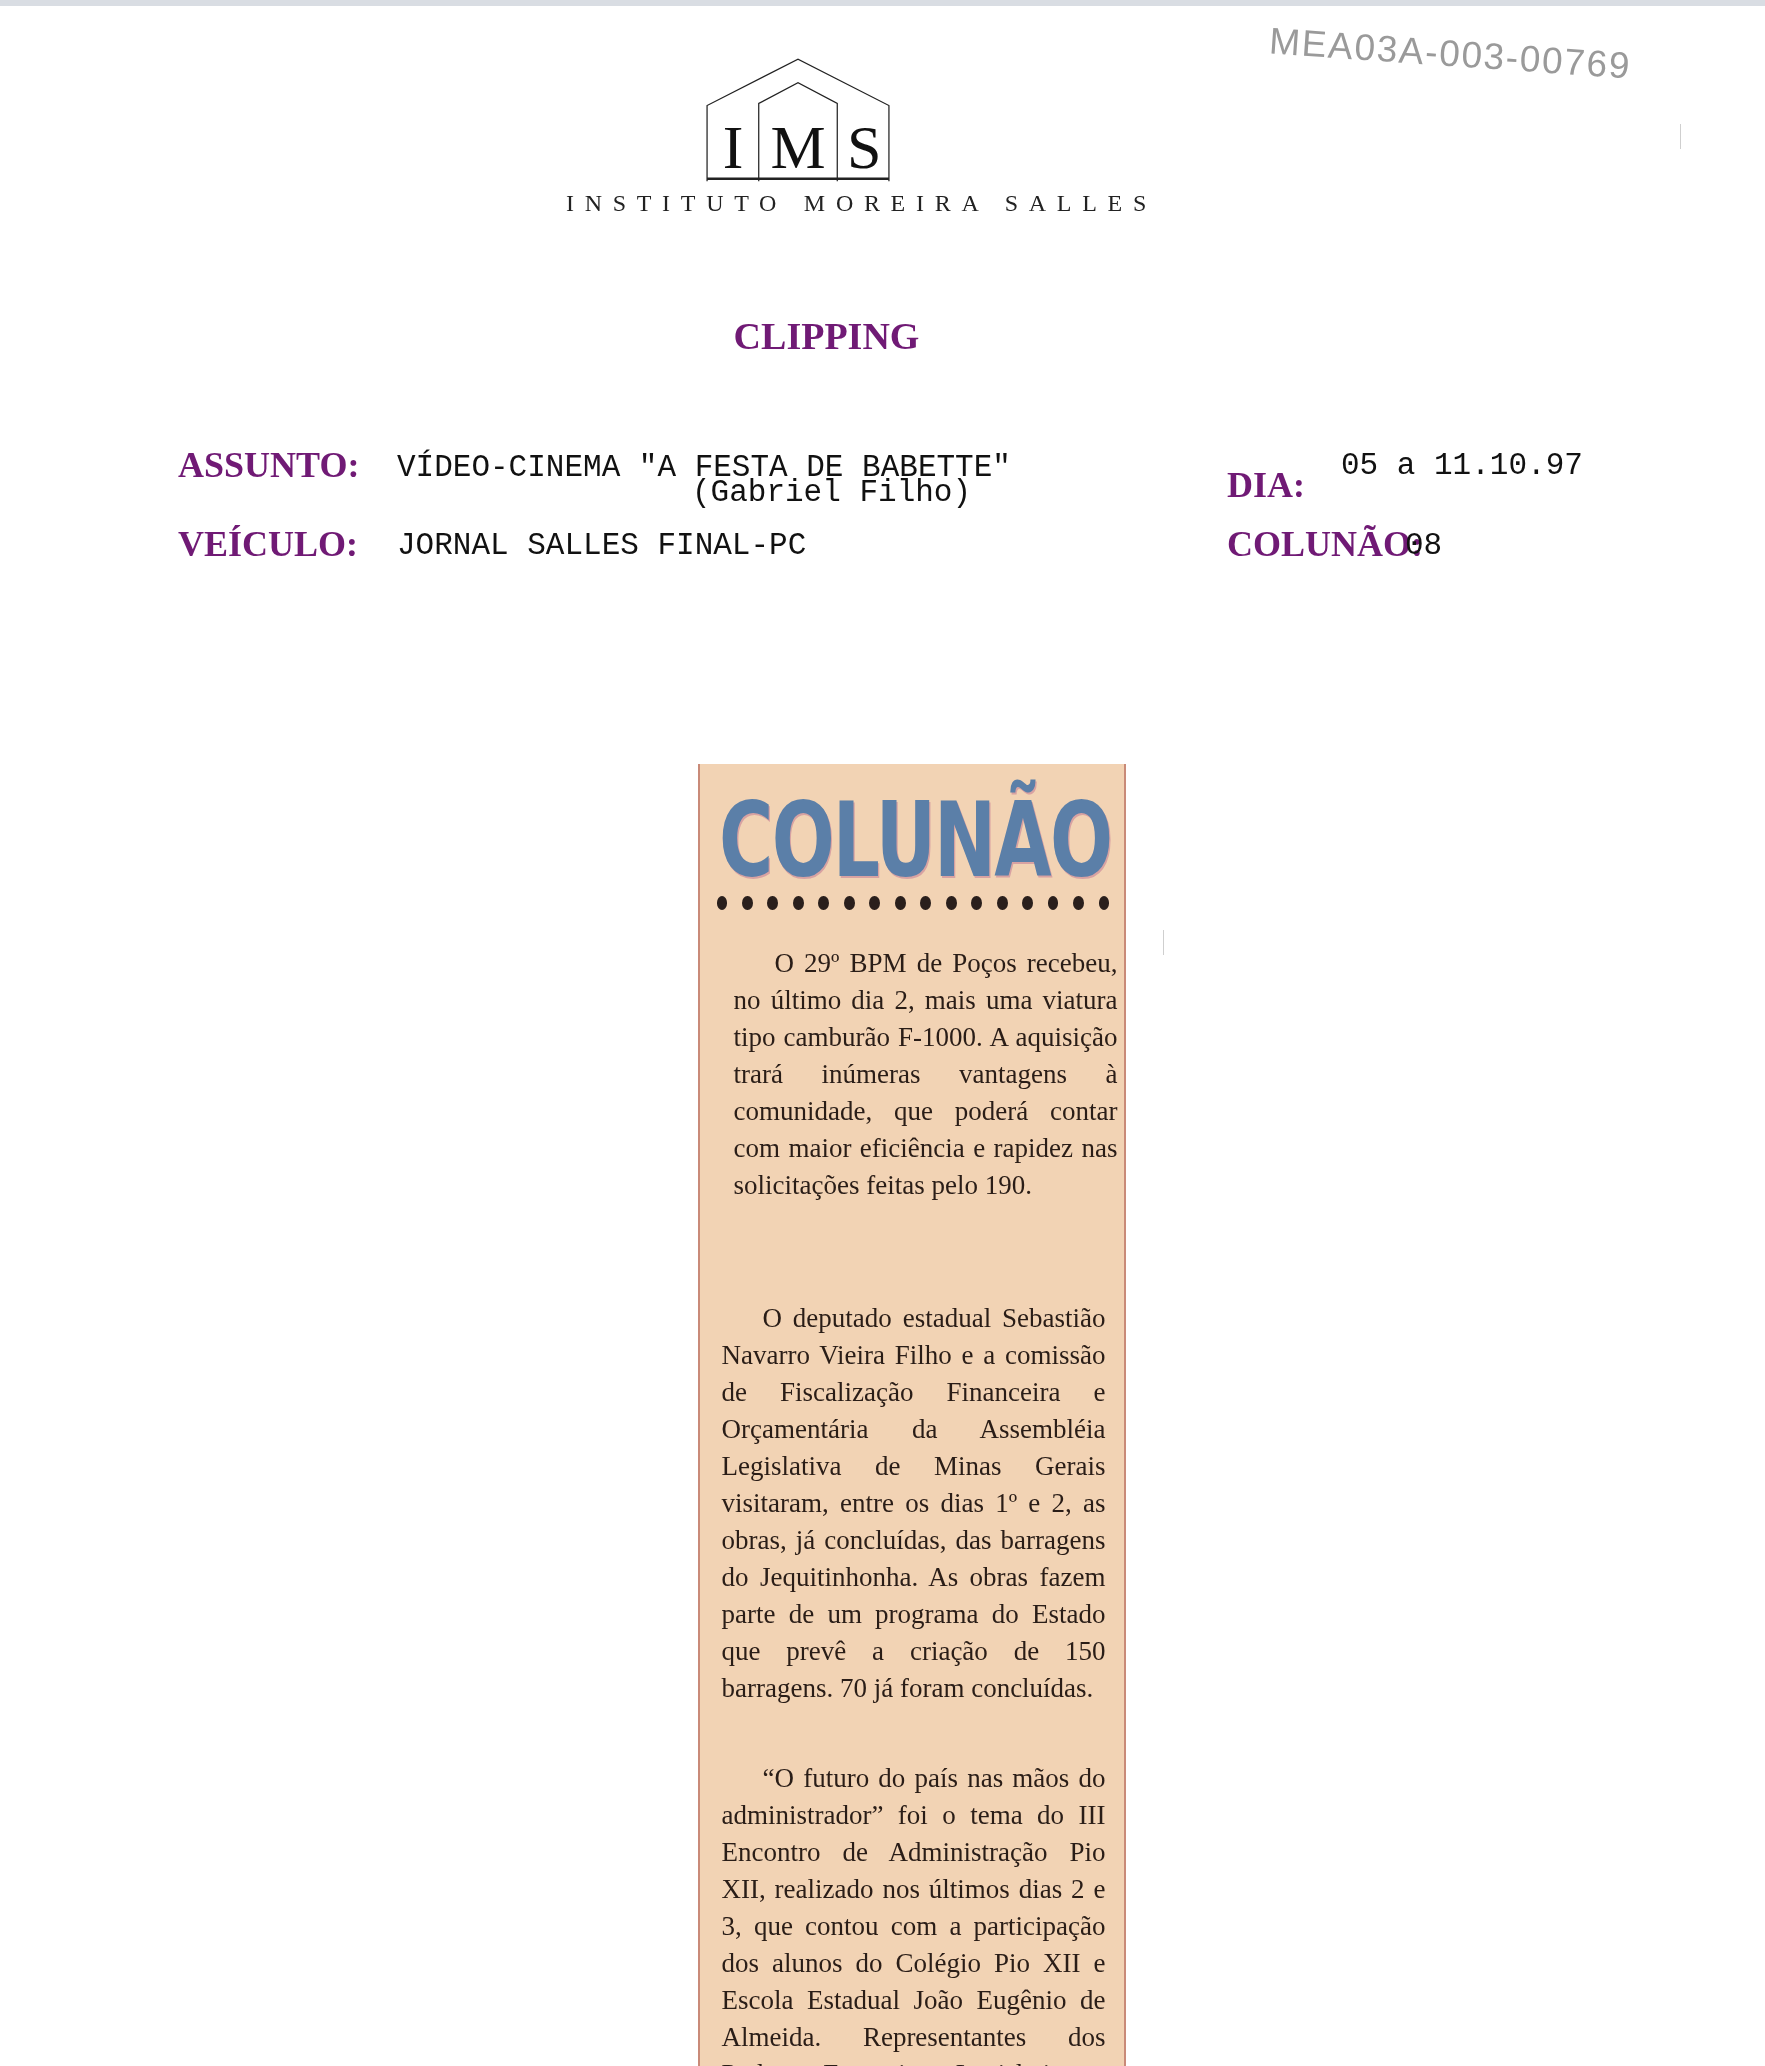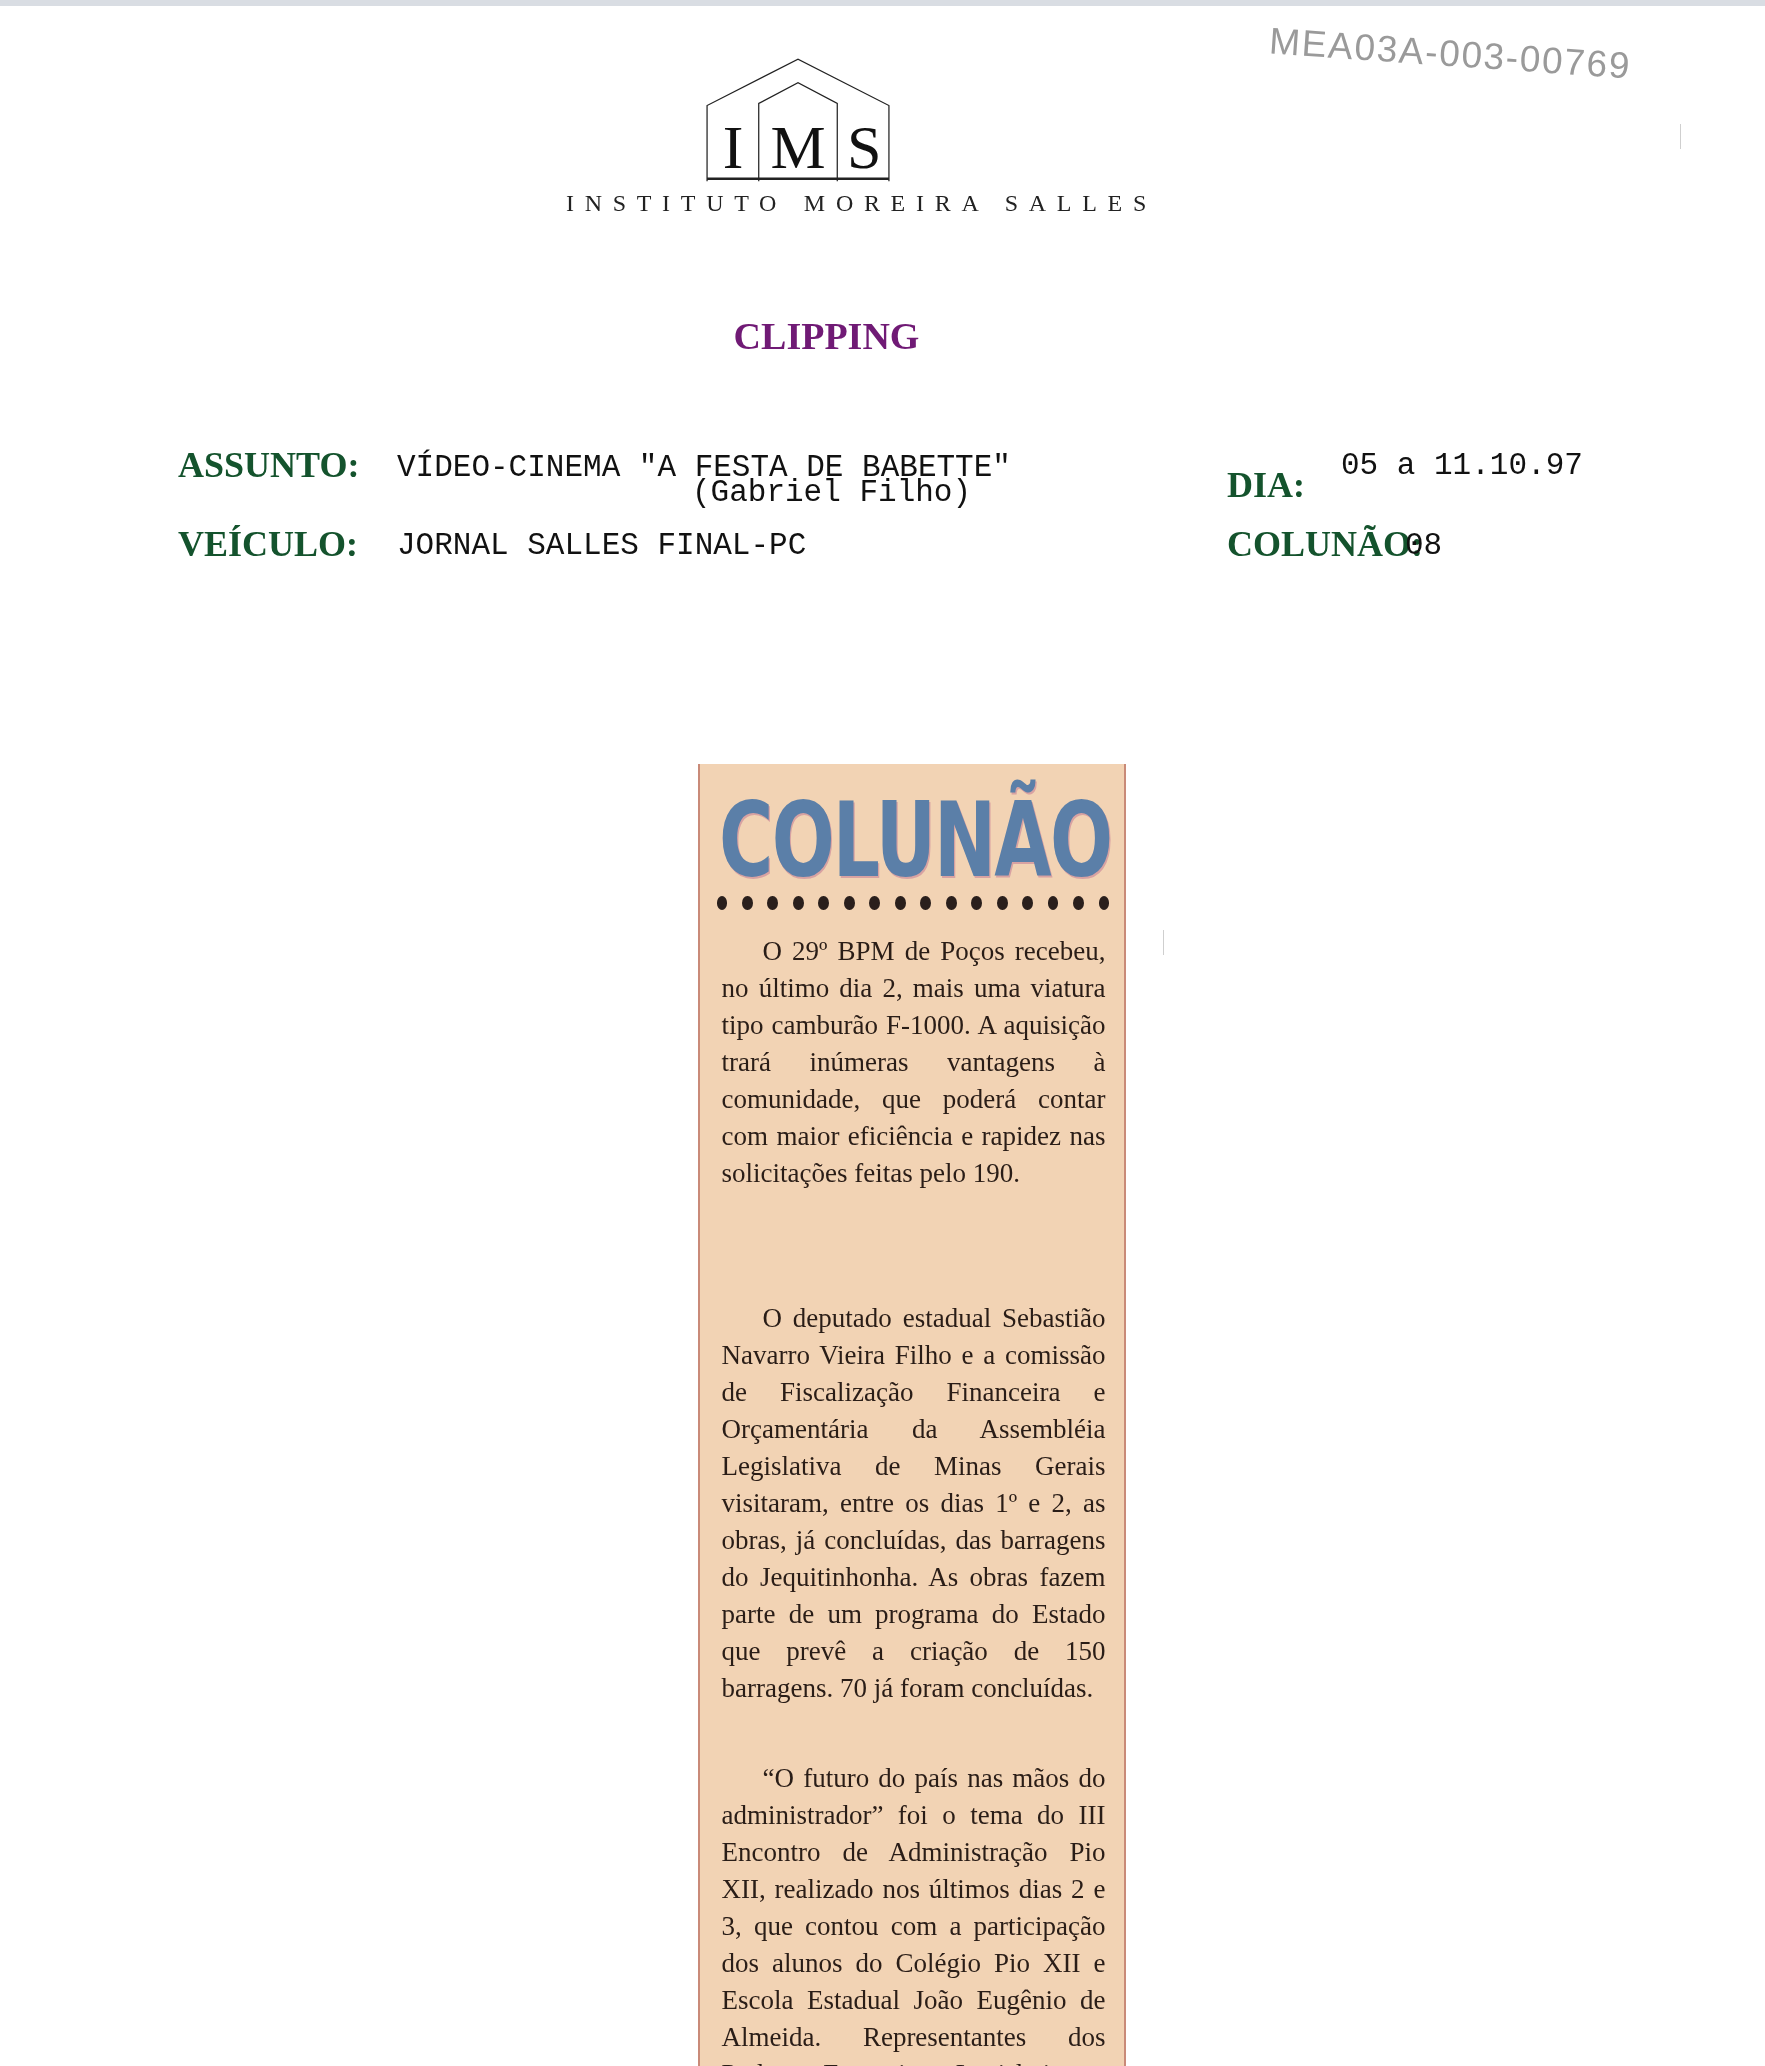--- a/index.html
+++ b/index.html
@@ -18,21 +18,21 @@
     .archive-code {
       position: absolute; left: 1269px; top: 33px; font-family: "Liberation Sans", sans-serif;
       font-size: 37px; color: #9a9a9a; letter-spacing: 1.7px; transform: rotate(4deg); font-weight: 300;
     }
     .heading {
       position: absolute; left: 661px; top: 314px; width: 331px; text-align: center;
       font-family: "Liberation Serif", serif; font-weight: bold; font-size: 38px; color: #701a75;
     }
     .field-label {
       position: absolute; font-family: "Liberation Serif", serif; font-weight: bold;
-      font-size: 36px; color: #14532d;
+      font-size: 36px; color: #701a75;
     }
     .field-value {
       position: absolute; font-family: "Liberation Mono", monospace; font-size: 31px; color: #111;
     }
     .clipping {
       position: absolute; left: 698px; top: 764px; width: 428px; height: 1715px;
       background: #f2d3b4;
       border-left: 2.5px solid #c98a78; border-right: 2.5px solid #c98a78;
       box-sizing: border-box;
     }
@@ -100,21 +100,21 @@
       <span></span>
     <span></span>
       <span></span>
       <span></span>
       <span></span>
       <span></span>
       <span></span>
       <span></span>
       <span></span>
   </div>
-  <p class="article" style="top:169px; margin:0;">O 29º BPM de Poços recebeu, no último dia 2, mais uma viatura tipo camburão F-1000. A aquisição trará inúmeras vantagens à comunidade, que poderá contar com maior eficiência e rapidez nas solicitações feitas pelo 190.</p>
+  <p class="article" style="top:169px; margin:12px;">O 29º BPM de Poços recebeu, no último dia 2, mais uma viatura tipo camburão F-1000. A aquisição trará inúmeras vantagens à comunidade, que poderá contar com maior eficiência e rapidez nas solicitações feitas pelo 190.</p>
   <p class="article" style="top:536px; margin:0;">O deputado estadual Sebastião Navarro Vieira Filho e a comissão de Fiscalização Financeira e Orçamentária da Assembléia Legislativa de Minas Gerais visitaram, entre os dias 1º e 2, as obras, já concluídas, das barragens do Jequitinhonha. As obras fazem parte de um programa do Estado que prevê a criação de 150 barragens. 70 já foram concluídas.</p>
   <p class="article" style="top:996px; margin:0;">“O futuro do país nas mãos do administrador” foi o tema do III Encontro de Administração Pio XII, realizado nos últimos dias 2 e 3, que contou com a participação dos alunos do Colégio Pio XII e Escola Estadual João Eugênio de Almeida. Representantes dos Poderes Executivo, Legislativo e Judiciário, além do Sebrae, marcaram presença.</p>
 
 </div>
 
 <div class="margin-mark" style="left:1680px; top:124px; height:25px;"></div>
 <div class="margin-mark" style="left:1163px; top:930px; height:25px;"></div>
 
 
 </body></html>

